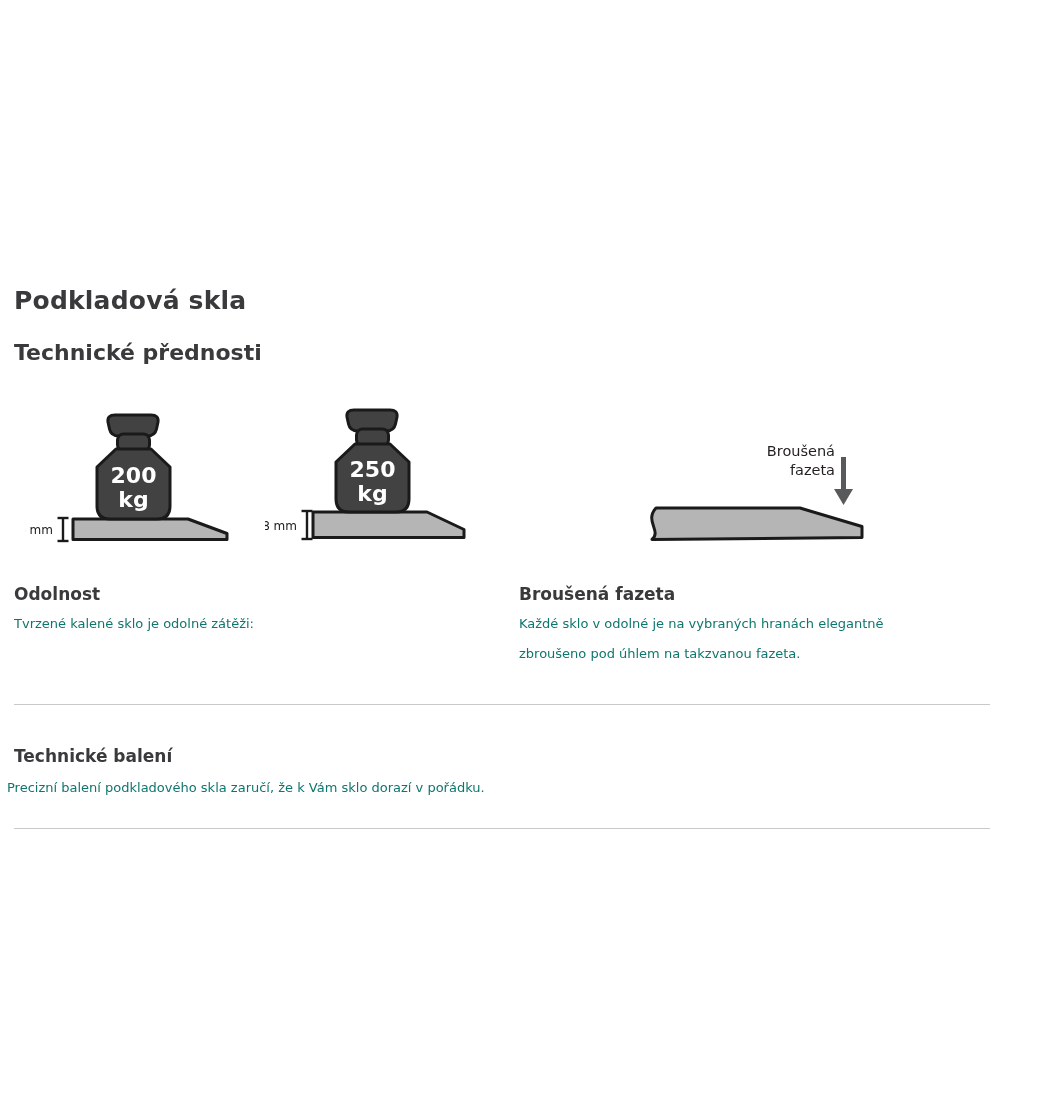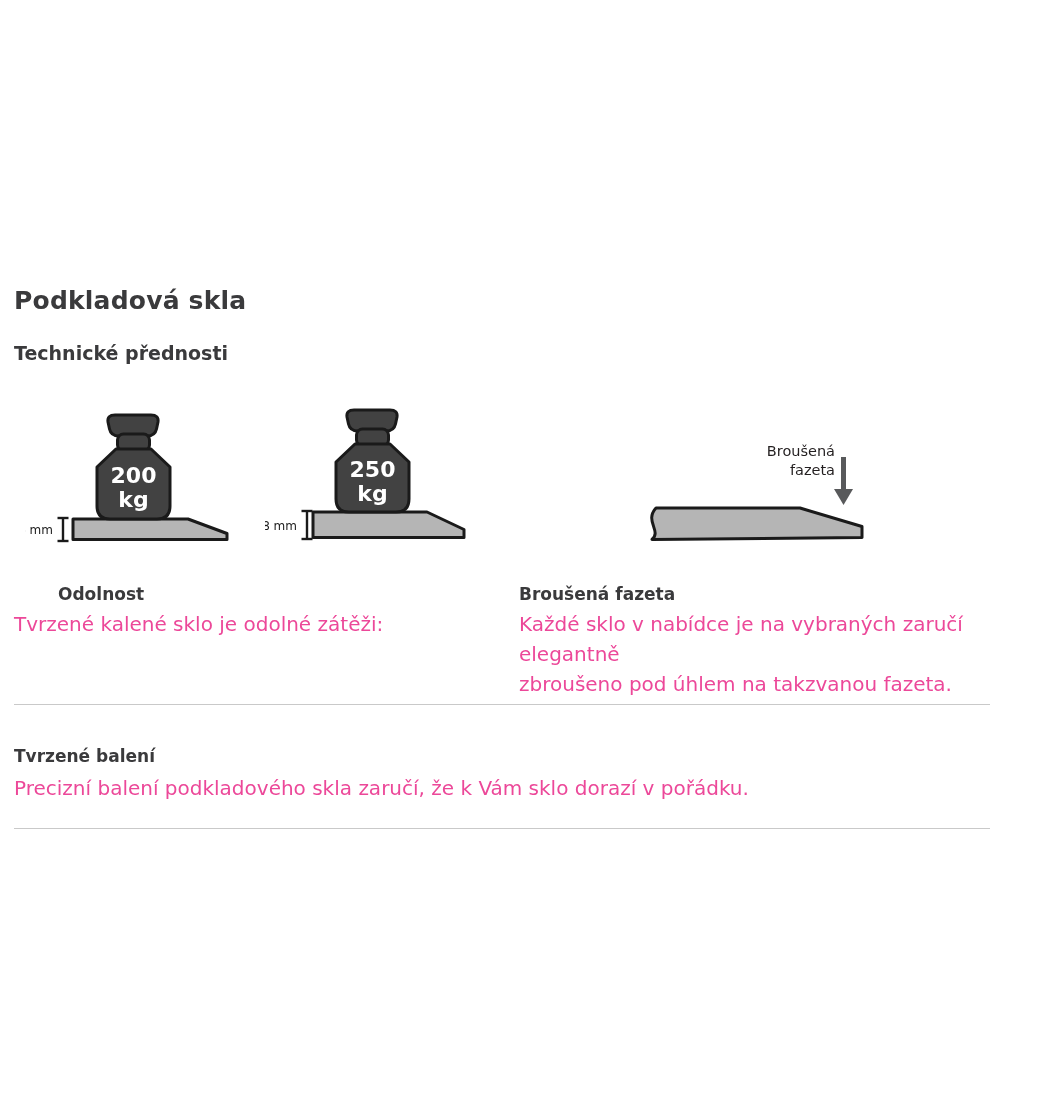--- a/index.html
+++ b/index.html
@@ -14,29 +14,29 @@
     overflow: hidden;
   }
   .abs { position: absolute; margin: 0; }
   .h1 {
     left: 14px; top: 286px;
     font-size: 25px; font-weight: 700; color: #3a3a3c;
     line-height: 30px; letter-spacing: 0.2px;
   }
   .h2 {
     left: 14px; top: 341px;
-    font-size: 19px; font-weight: 700; color: #3a3a3c;
+    font-size: 22px; font-weight: 700; color: #3a3a3c;
     line-height: 24px;
   }
   .h3 {
     font-size: 17px; font-weight: 700; color: #3a3a3c;
     line-height: 22px;
   }
   .body-text {
-    font-size: 20px; font-weight: 400; color: #ec4899;
+    font-size: 13px; font-weight: 400; color: #0f766e;
     line-height: 30px;
   }
   .divider {
     position: absolute;
     left: 14px; width: 976px; height: 0;
     border-top: 1px solid #c9c9c9;
   }
   .illus { position: absolute; }
   svg text { font-family: "DejaVu Sans", "Liberation Sans", sans-serif; }
   .weight-num { font-size: 22px; font-weight: 700; }
@@ -91,29 +91,29 @@
   <svg class="illus" style="left:642px; top:436px;" width="230" height="110" viewBox="0 0 230 110">
     <path d="M14 72 L158 72 L220 90.5 L220 101.5 L10 103.5 C20 95 2 85 14 72 Z" stroke="#1a1a1a" stroke-width="3" stroke-linejoin="round" fill="#b5b5b5"></path>
     <g>
       <rect x="199" y="21" width="5" height="34" fill="#58595b"></rect>
       <path d="M192 53 L211 53 L201.5 69 Z" fill="#58595b"></path>
     </g>
     <text class="bevel-label" x="193" y="20" text-anchor="end" fill="#231f20">Broušená</text>
     <text class="bevel-label" x="193" y="39" text-anchor="end" fill="#231f20">fazeta</text>
   </svg>
 
-  <h3 class="abs h3" style="left:14px; top:583px;margin-left:44px;">Odolnost</h3>
+  <h3 class="abs h3" style="left:14px; top:583px;">Odolnost</h3>
   <p class="abs body-text" style="left:14px; top:609px;">Tvrzené kalené sklo je odolné zátěži:</p>
 
   <h3 class="abs h3" style="left:519px; top:583px;">Broušená fazeta</h3>
   <div class="abs body-text" style="left:519px; top:609px;">
-    <div>Každé sklo v nabídce je na vybraných zaručí elegantně</div>
+    <div>Každé sklo v odolné je na vybraných hranách elegantně</div>
     <div>zbroušeno pod úhlem na takzvanou fazeta.</div>
   </div>
 
   <div class="divider" style="top:704px;"></div>
 
-  <h3 class="abs h3" style="left:14px; top:745px;">Tvrzené balení</h3>
-  <p class="abs body-text" style="left:14px; top:773px;">Precizní balení podkladového skla zaručí, že k Vám sklo dorazí v pořádku.</p>
+  <h3 class="abs h3" style="left:14px; top:745px;">Technické balení</h3>
+  <p class="abs body-text" style="left:7px; top:773px;">Precizní balení podkladového skla zaručí, že k Vám sklo dorazí v pořádku.</p>
 
   <div class="divider" style="top:828px;"></div>
 
 </div>
 
 </body></html>

